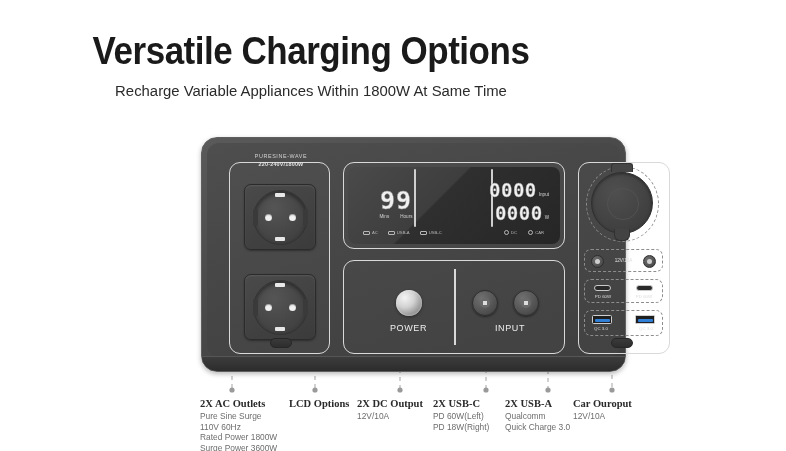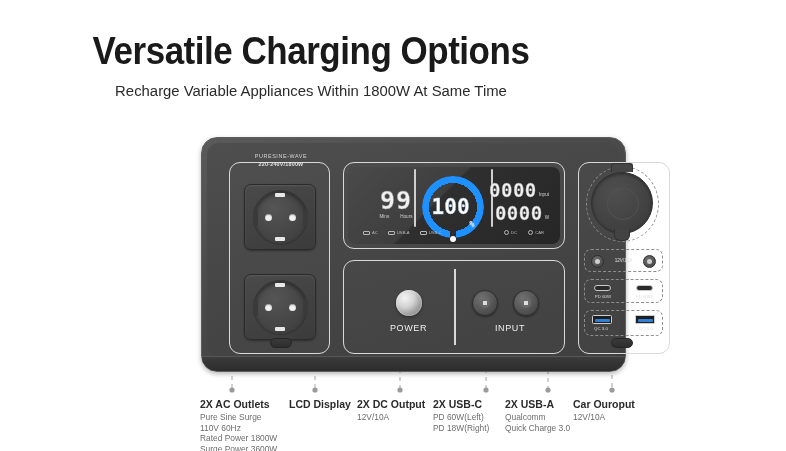--- a/index.html
+++ b/index.html
@@ -188,21 +188,21 @@
   
   .foot { position:absolute; bottom:9px; width:22px; height:10px; border-radius:5px;
           background:linear-gradient(180deg,#3a3a3a,#2d2d2d); border:1px solid #272727; }
   #foot-l { left:63px; } #foot-r { left:404px; }
 
   
   #leaders { position:absolute; left:0; top:0; width:786px; height:451px; pointer-events:none; }
 
   
   .callout { position:absolute; }
-  .callout .head { font-size:10.5px; font-weight:bold; color:#2a2a2a; white-space:nowrap; }
+  .callout .head { font-size:10.5px; font-weight:bold; color:#2a2a2a; white-space:nowrap;font-family:Liberation Serif, serif; }
   .callout .sub { font-size:8.4px; color:#6d6d6d; line-height:10.6px; margin-top:2px; white-space:nowrap; }
 </style>
 </head>
 <body>
 
 <div id="header">
   <div id="title">Versatile Charging Options</div>
   <div id="subtitle">Recharge Variable Appliances Within 1800W At Same Time</div>
 </div>
 
@@ -264,28 +264,20 @@
       <div class="ring-bar" id="bar-r"></div>
 
       <div id="lcd-mins">
         <div class="seg" id="mins-val">99</div>
         <div id="mins-units">
           <span>Mins</span>
           <span>Hours</span>
         </div>
       </div>
 
-      <div id="ring-wrap">
-        <div id="ring"></div>
-        <div id="ring-pct">
-          <span>100</span>
-            <small>%</small>
-        </div>
-        <div id="ring-dot"></div>
-      </div>
 
       <div id="lcd-right">
         <div class="readout" id="readout-1">
           <span class="seg num">0000</span>
           <span class="unit">Input</span>
         </div>
         <div class="readout" id="readout-2">
           <span class="seg num">0000</span>
           <span class="unit">W</span>
         </div>
@@ -368,21 +360,21 @@
   <div class="head">2X AC Outlets</div>
   <div class="sub">
     <div>Pure Sine Surge</div>
     <div>110V 60Hz</div>
     <div>Rated Power 1800W</div>
     <div>Surge Power 3600W</div>
   </div>
 </div>
 
 <div class="callout" style="left:289px; top:398px;">
-  <div class="head">LCD Display</div>
+  <div class="head">LCD Options</div>
 </div>
 
 <div class="callout" style="left:357px; top:398px;">
   <div class="head">2X DC Output</div>
   <div class="sub">
     <div>12V/10A</div>
   </div>
 </div>
 
 <div class="callout" style="left:433px; top:398px;">

